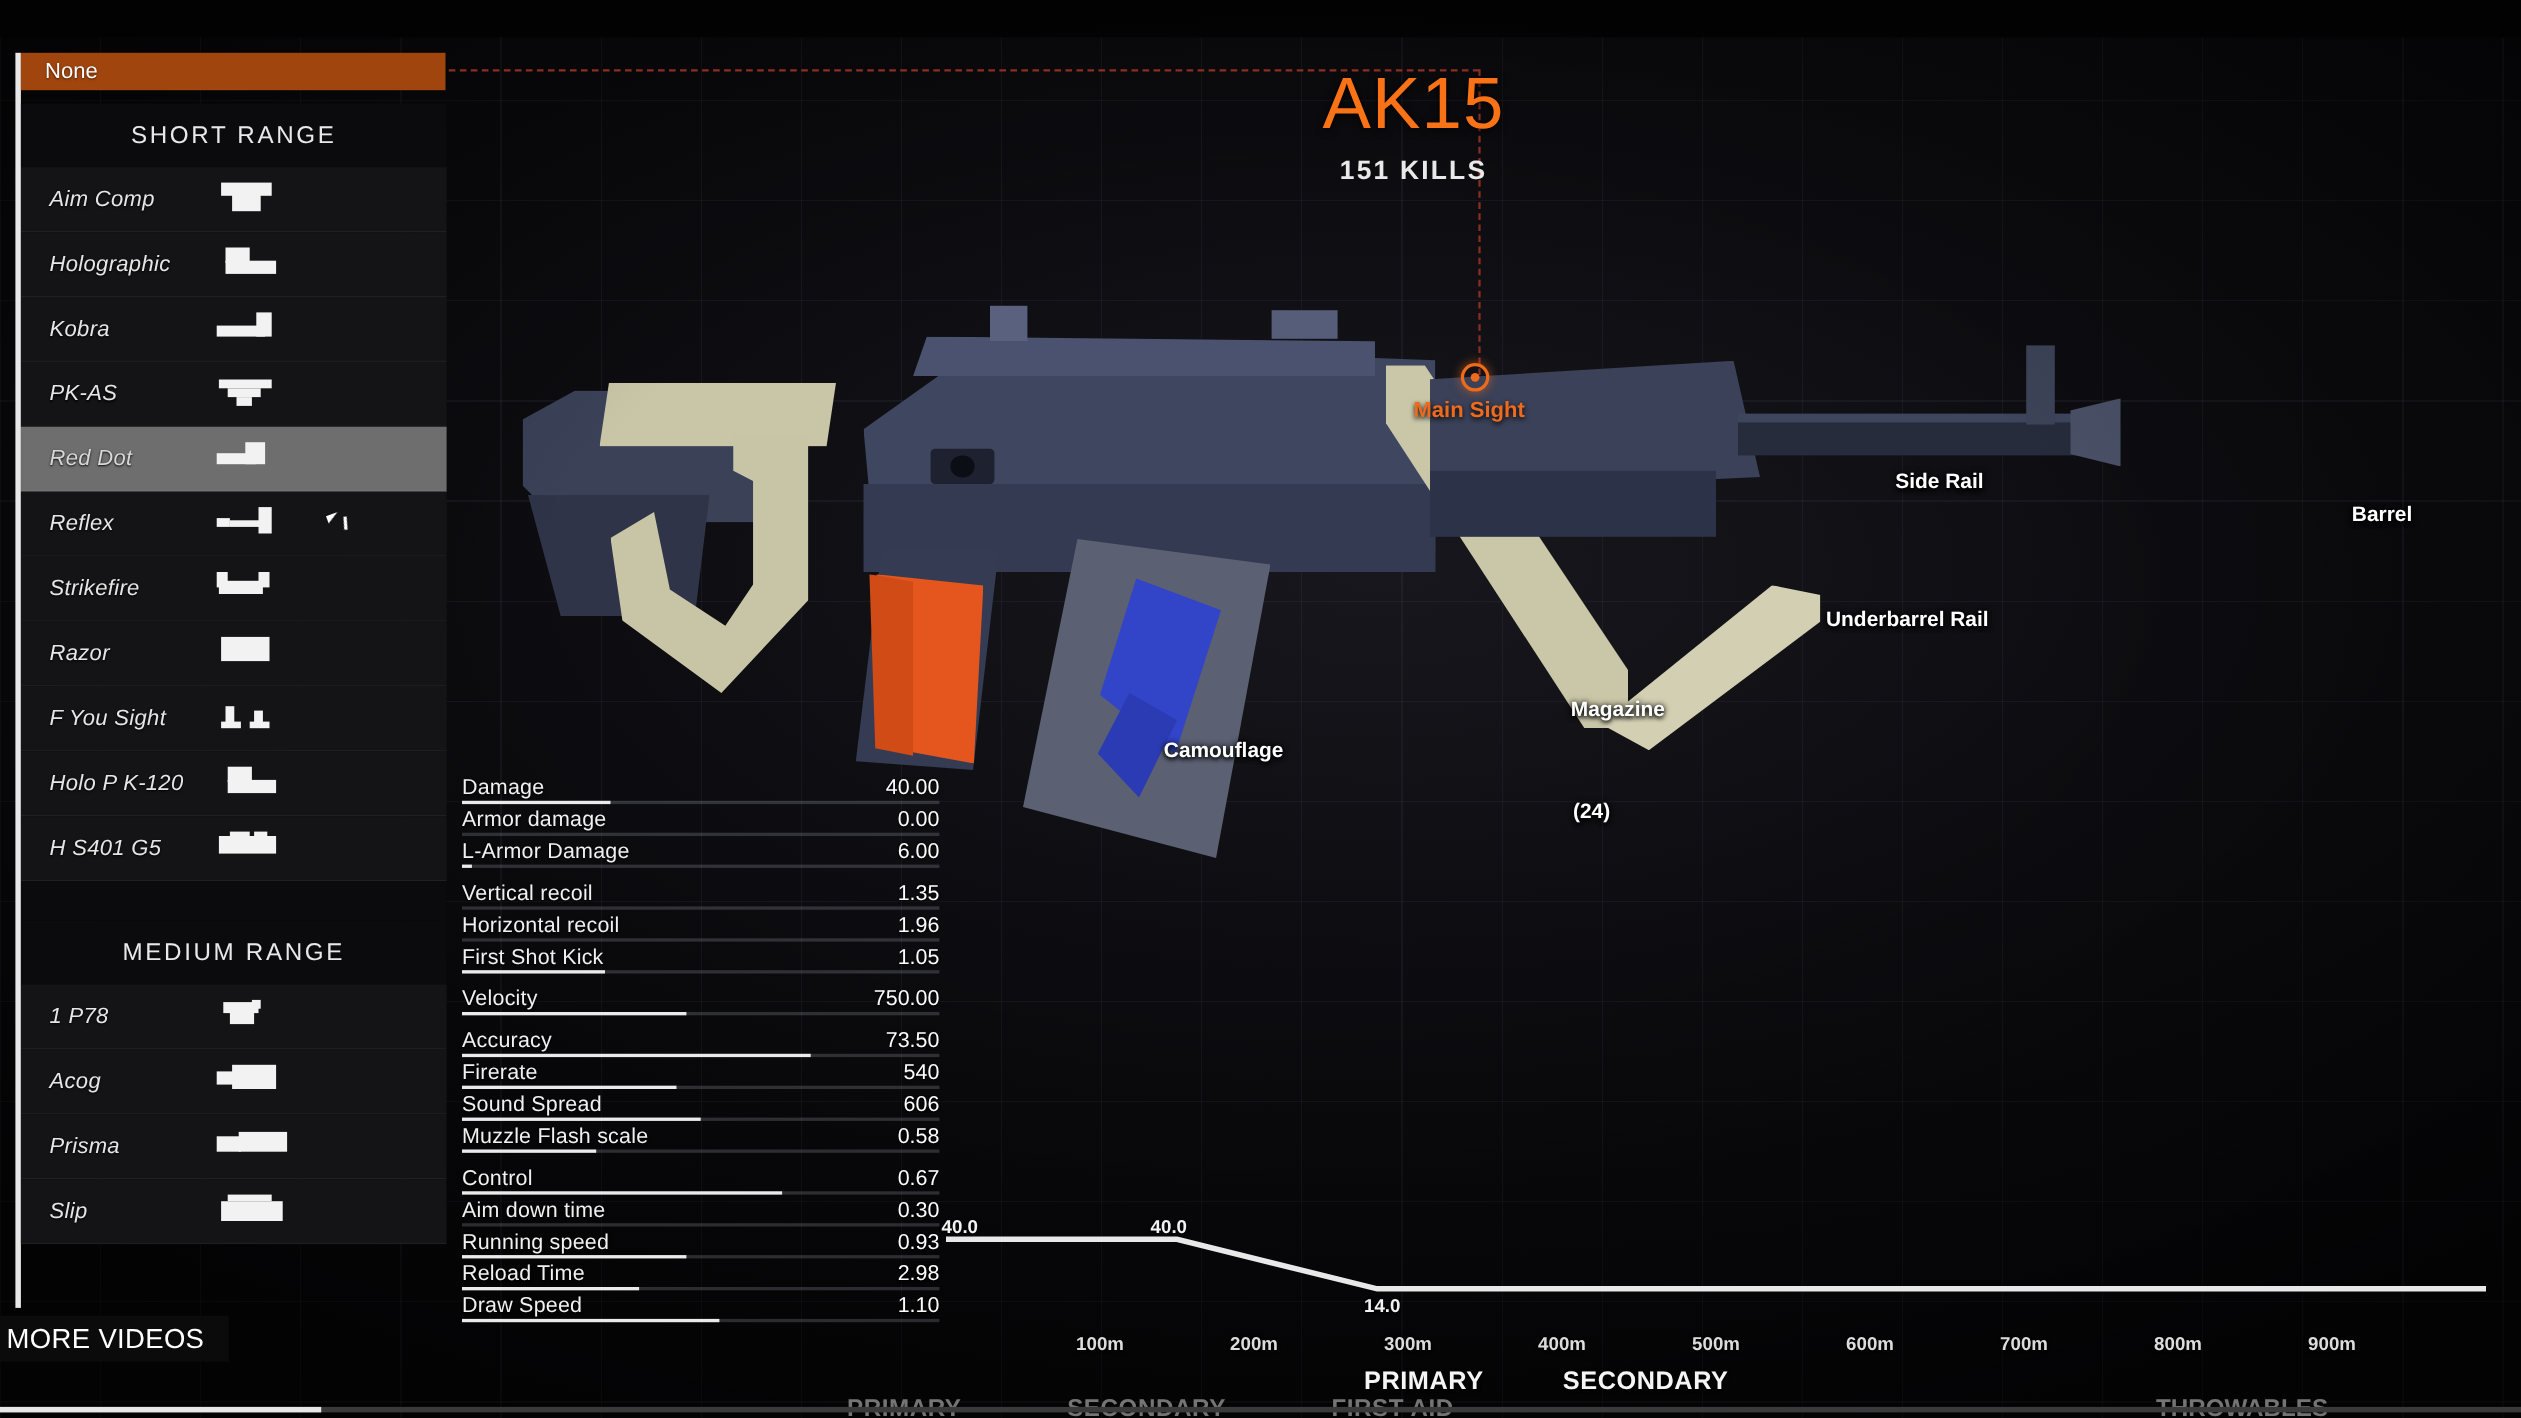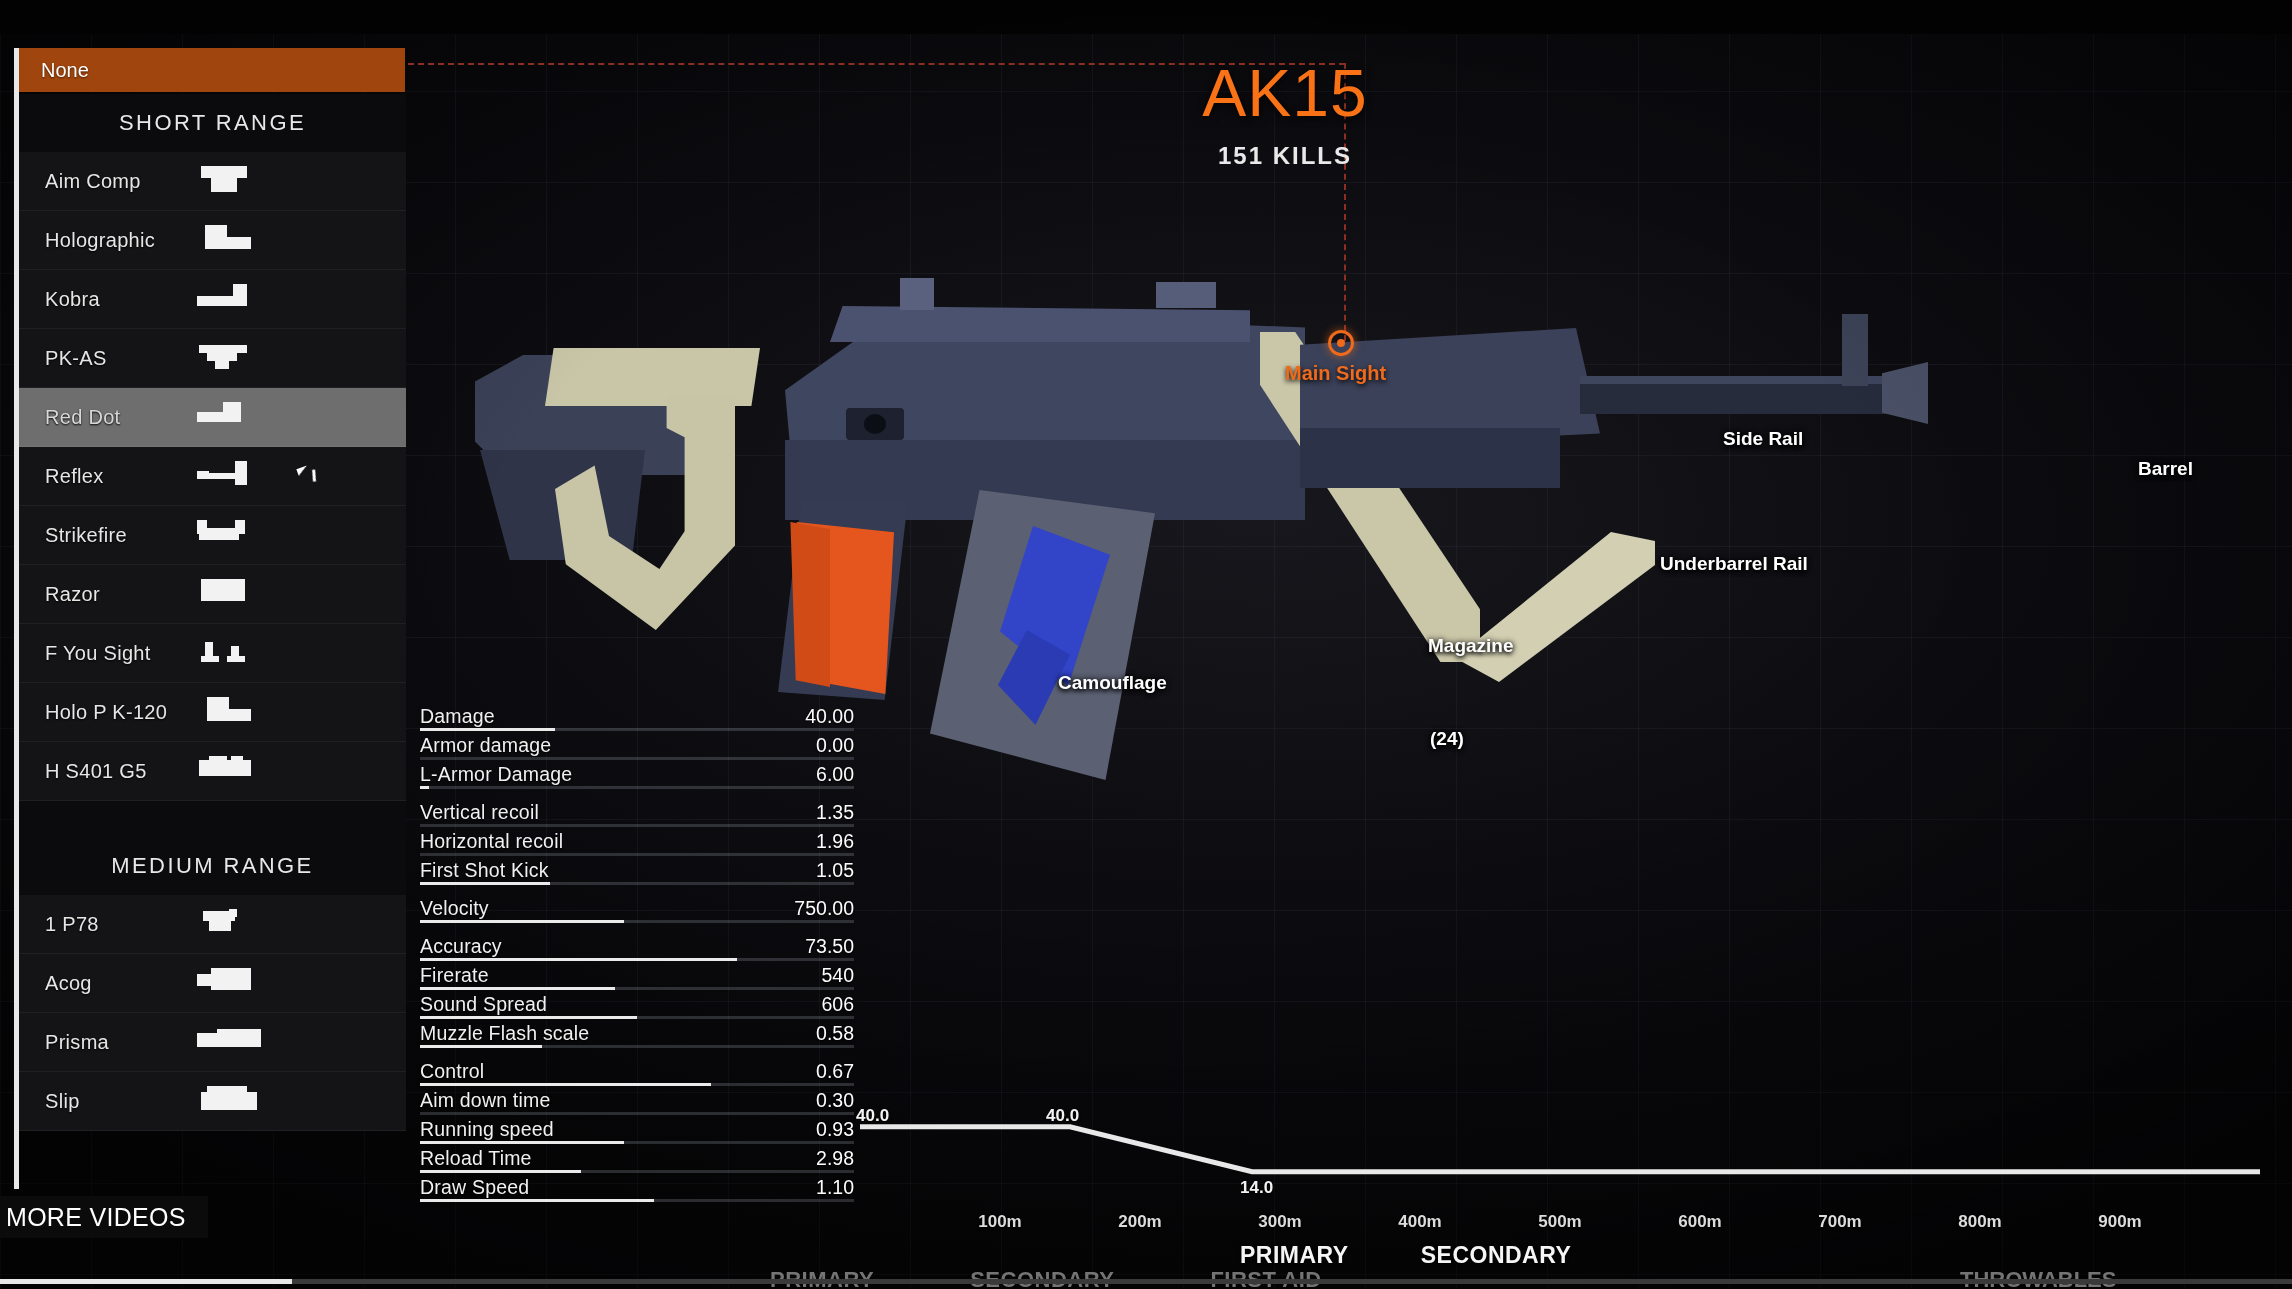--- a/index.html
+++ b/index.html
@@ -14,27 +14,27 @@
       repeating-linear-gradient(to bottom, rgba(120,130,160,.085) 0 1px, transparent 1px 91px),
       radial-gradient(ellipse 70% 60% at 55% 40%, #17171d 0%, #0d0d11 45%, #060608 100%);
   }
   .vig{position:absolute;inset:0;pointer-events:none;
     background:radial-gradient(ellipse 75% 70% at 52% 42%, rgba(0,0,0,0) 40%, rgba(0,0,0,.55) 100%);}
 
   
   .sidebar{position:absolute;left:0;top:0;width:406px;height:1289px;}
   .side-rail-line{position:absolute;left:14px;top:48px;width:5px;height:1141px;background:#e8e8e8;}
   .sb-row{position:relative;height:58px;display:flex;align-items:center;
-    border-bottom:1px solid rgba(255,255,255,.055);background:#141416;}
+    border-bottom:1px solid rgba(255,255,255,.055);background:#141416;font-style:italic;}
   .sb-row .lbl{color:#e6e6e6;font-size:20px;letter-spacing:.3px;padding-left:26px;width:150px;
      white-space:nowrap;text-shadow:0 1px 2px #000;}
   .sb-row .ic{flex:0 0 auto;display:flex;align-items:center;height:34px;}
   .sb-row.sel{background:#6e6e6e;}
   .sb-row.sel .lbl{color:#d8d8d8;}
-  .sb-none{position:absolute;left:19px;top:48px;width:386px;height:44px;background:#a0450d;
+  .sb-none{position:absolute;left:19px;top:48px;width:386px;height:34px;background:#a0450d;
     display:flex;align-items:center;}
   .sb-none span{color:#fff;font-size:20px;padding-left:22px;text-shadow:0 1px 2px rgba(0,0,0,.6);}
   .sb-head{height:58px;display:flex;align-items:center;justify-content:center;background:#0b0b0d;}
   .sb-head span{color:#e8e8e8;font-size:22px;letter-spacing:2.4px;font-weight:400;}
   .sb-gap{height:36px;background:#0b0b0d;}
   .sb-list{position:absolute;left:19px;top:94px;width:387px;}
 
   
   .g{background:#f2f2f2;}
   .gwrap{position:relative;width:80px;height:34px;}

